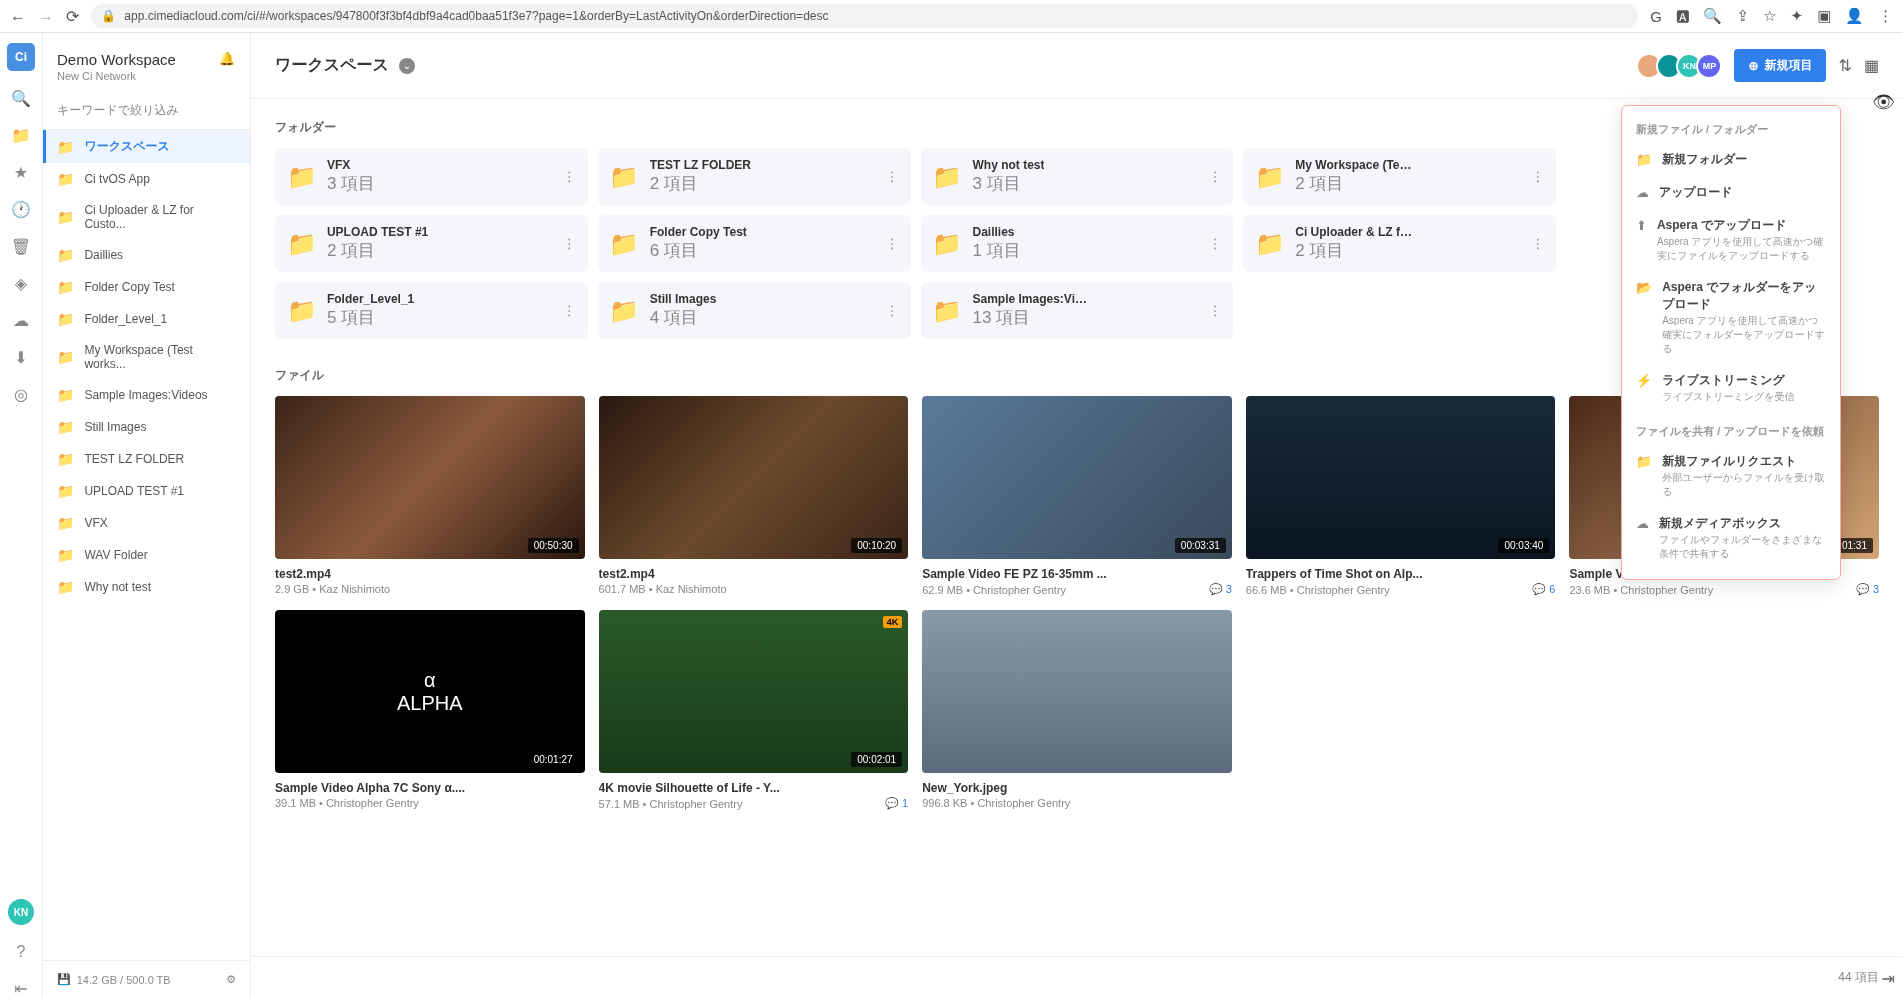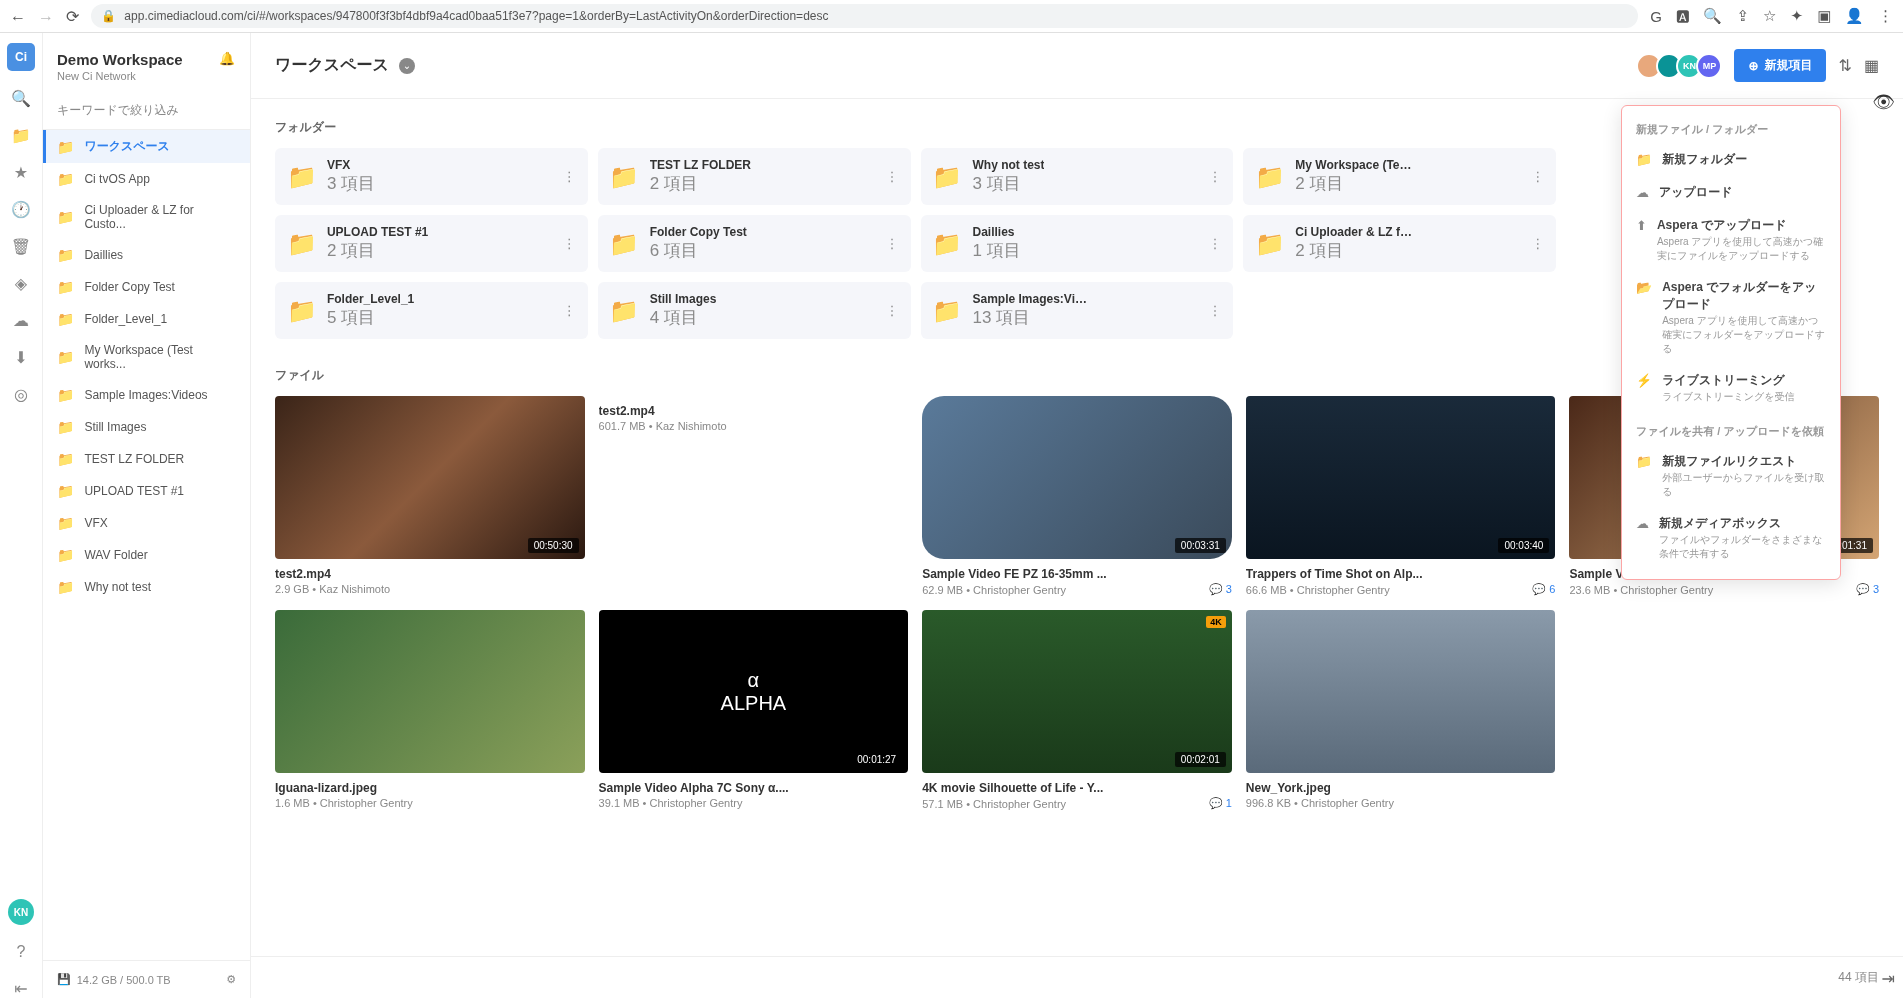--- a/index.html
+++ b/index.html
@@ -13,21 +13,21 @@
 .app { display: flex; height: calc(998px - 33px); }
 
 .rail { width: 43px; background: #fff; border-right: 1px solid #eee; display: flex; flex-direction: column; align-items: center; padding-top: 10px; gap: 18px; }
 .rail .logo { width: 28px; height: 28px; background: #4a90e2; border-radius: 5px; color: #fff; display: flex; align-items: center; justify-content: center; font-weight: bold; font-size: 12px; }
 .rail .r-icon { color: #888; font-size: 16px; cursor: pointer; }
 .rail .spacer { flex: 1; }
 .rail .avatar { width: 26px; height: 26px; border-radius: 50%; background: #2ec4b6; color: #fff; display: flex; align-items: center; justify-content: center; font-size: 10px; font-weight: bold; }
 
 .sidebar { width: 208px; border-right: 1px solid #eee; display: flex; flex-direction: column; }
 .sb-header { padding: 18px 14px 10px; display: flex; justify-content: space-between; align-items: flex-start; }
-.sb-header .title { font-size: 15px; font-weight: 700; }
+.sb-header .title { font-size: 15px; font-weight: 400; }
 .sb-header .subtitle { font-size: 11px; color: #888; margin-top: 2px; }
 .sb-filter { padding: 10px 14px; border-bottom: 1px solid #eee; color: #888; font-size: 12px; }
 .sb-items { flex: 1; overflow-y: auto; }
 .sb-item { display: flex; align-items: center; gap: 10px; padding: 8px 14px; cursor: pointer; color: #555; font-size: 12px; }
 .sb-item.active { background: #eef4fd; color: #2f80ed; font-weight: 600; border-left: 3px solid #2f80ed; padding-left: 11px; }
 .sb-item .ico { font-size: 14px; }
 .sb-footer { border-top: 1px solid #eee; padding: 12px 14px; display: flex; align-items: center; justify-content: space-between; color: #888; font-size: 11px; }
 
 .main { flex: 1; display: flex; flex-direction: column; position: relative; overflow: hidden; }
 .mn-header { display: flex; align-items: center; justify-content: space-between; padding: 16px 24px; border-bottom: 1px solid #eee; }
@@ -70,21 +70,21 @@
 .dd-item .dd-txt .dd-label { font-size: 12px; font-weight: 600; color: #444; }
 .dd-item .dd-txt .dd-desc { font-size: 10px; color: #999; margin-top: 1px; }
 
 .right-toggle { position: absolute; right: 0; top: 50px; padding: 8px; color: #333; font-size: 18px; cursor: pointer; }
 .right-collapse { position: absolute; right: 8px; bottom: 10px; color: #666; font-size: 16px; cursor: pointer; }
 
 
 .t1 { background: linear-gradient(135deg, #3a2418 0%, #8b5a3c 50%, #2a1810 100%); }
 .t2 { background: linear-gradient(135deg, #2a1810 0%, #6b4a2c 50%, #3a2418 100%); }
 .t3 { background: linear-gradient(180deg, #e8f5e8 0%, #4a9d4a 100%); }
-.t4 { background: linear-gradient(135deg, #5a7a9a 0%, #3a4a5a 100%); border-radius: 22px; }
+.t4 { background: linear-gradient(135deg, #5a7a9a 0%, #3a4a5a 100%); }
 .t5 { background: linear-gradient(180deg, #1a2a3a 0%, #0a1520 100%); }
 .t6 { background: linear-gradient(135deg, #4a2818 0%, #d4a574 100%); }
 .t7 { background: linear-gradient(135deg, #3a6b3a 0%, #8ba05a 100%); }
 .t8 { background: #000; display: flex; align-items: center; justify-content: center; color: #fff; font-size: 12px; }
 .t9 { background: linear-gradient(180deg, #2a5a2a 0%, #1a3a1a 100%); }
 .t10 { background: linear-gradient(180deg, #8a9aaa 0%, #5a6a7a 100%); }
 </style>
 </head>
 <body>
 
@@ -326,20 +326,23 @@
           <div class="file-card">
             <div class="thumb t1">
               <span class="duration">00:50:30</span>
             </div>
             <div class="f-name">test2.mp4</div>
      <div class="f-meta">
               <span>2.9 GB • Kaz Nishimoto</span>
             </div>
           </div>
           <div class="file-card">
+            <div class="thumb t2">
+              <span class="duration">00:10:20</span>
+            </div>
             <div class="f-name">test2.mp4</div>
      <div class="f-meta">
               <span>601.7 MB • Kaz Nishimoto</span>
             </div>
           </div>
           <div class="file-card">
             <div class="thumb t4">
               <span class="duration">00:03:31</span>
             </div>
             <div class="f-name">Sample Video FE PZ 16-35mm ...</div>
@@ -359,27 +362,20 @@
             </div>
           </div>
           <div class="file-card">
             <div class="thumb t6">
               <span class="duration">00:01:31</span>
             </div>
             <div class="f-name">Sample Video FE 24-70mm F2....</div>
      <div class="f-meta">
               <span>23.6 MB • Christopher Gentry</span>
               <span class="comment-badge">💬 3</span>
-            </div>
-          </div>
-          <div class="file-card">
-            <div class="thumb t7"></div>
-            <div class="f-name">Iguana-lizard.jpeg</div>
-     <div class="f-meta">
-              <span>1.6 MB • Christopher Gentry</span>
             </div>
           </div>
           <div class="file-card">
             <div class="thumb t8">
               <span style="text-align:center;white-space:pre;font-size:20px">α
 ALPHA</span>
               <span class="duration">00:01:27</span>
             </div>
             <div class="f-name">Sample Video Alpha 7C Sony α....</div>
      <div class="f-meta">

